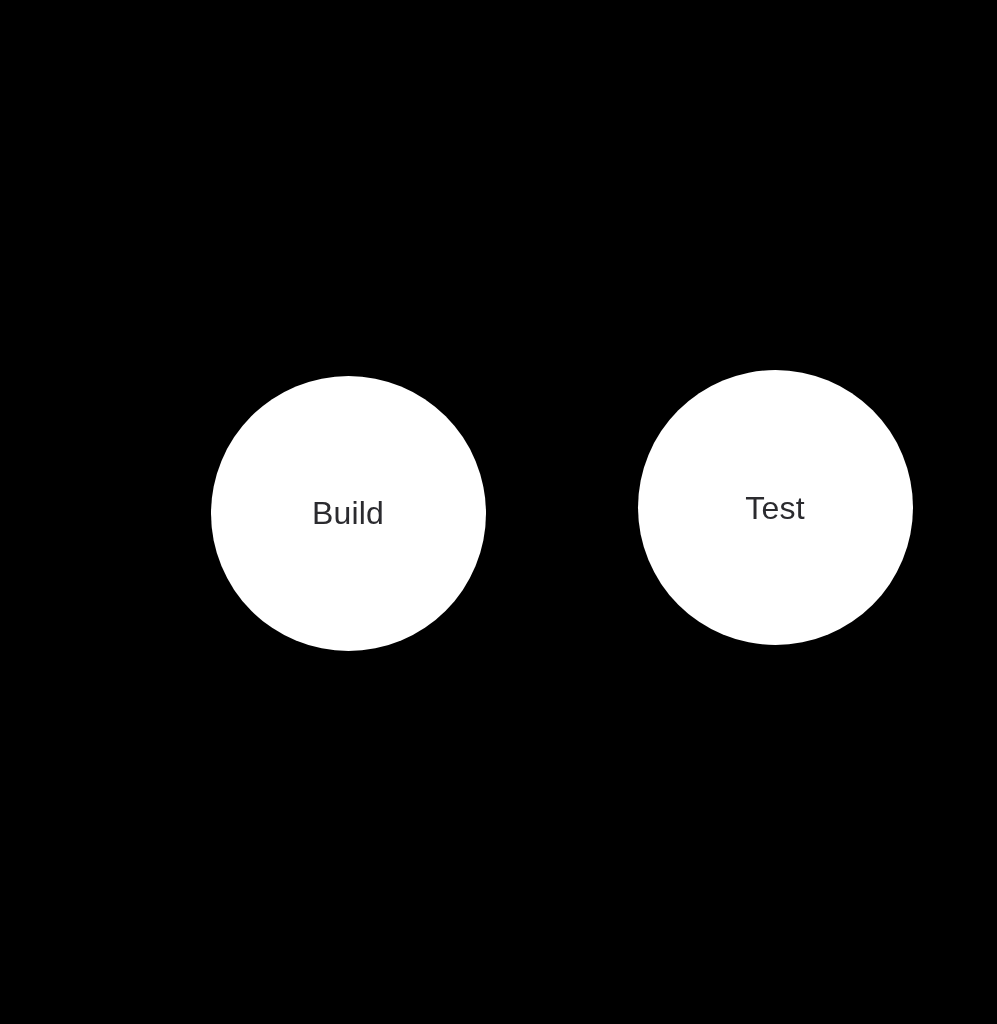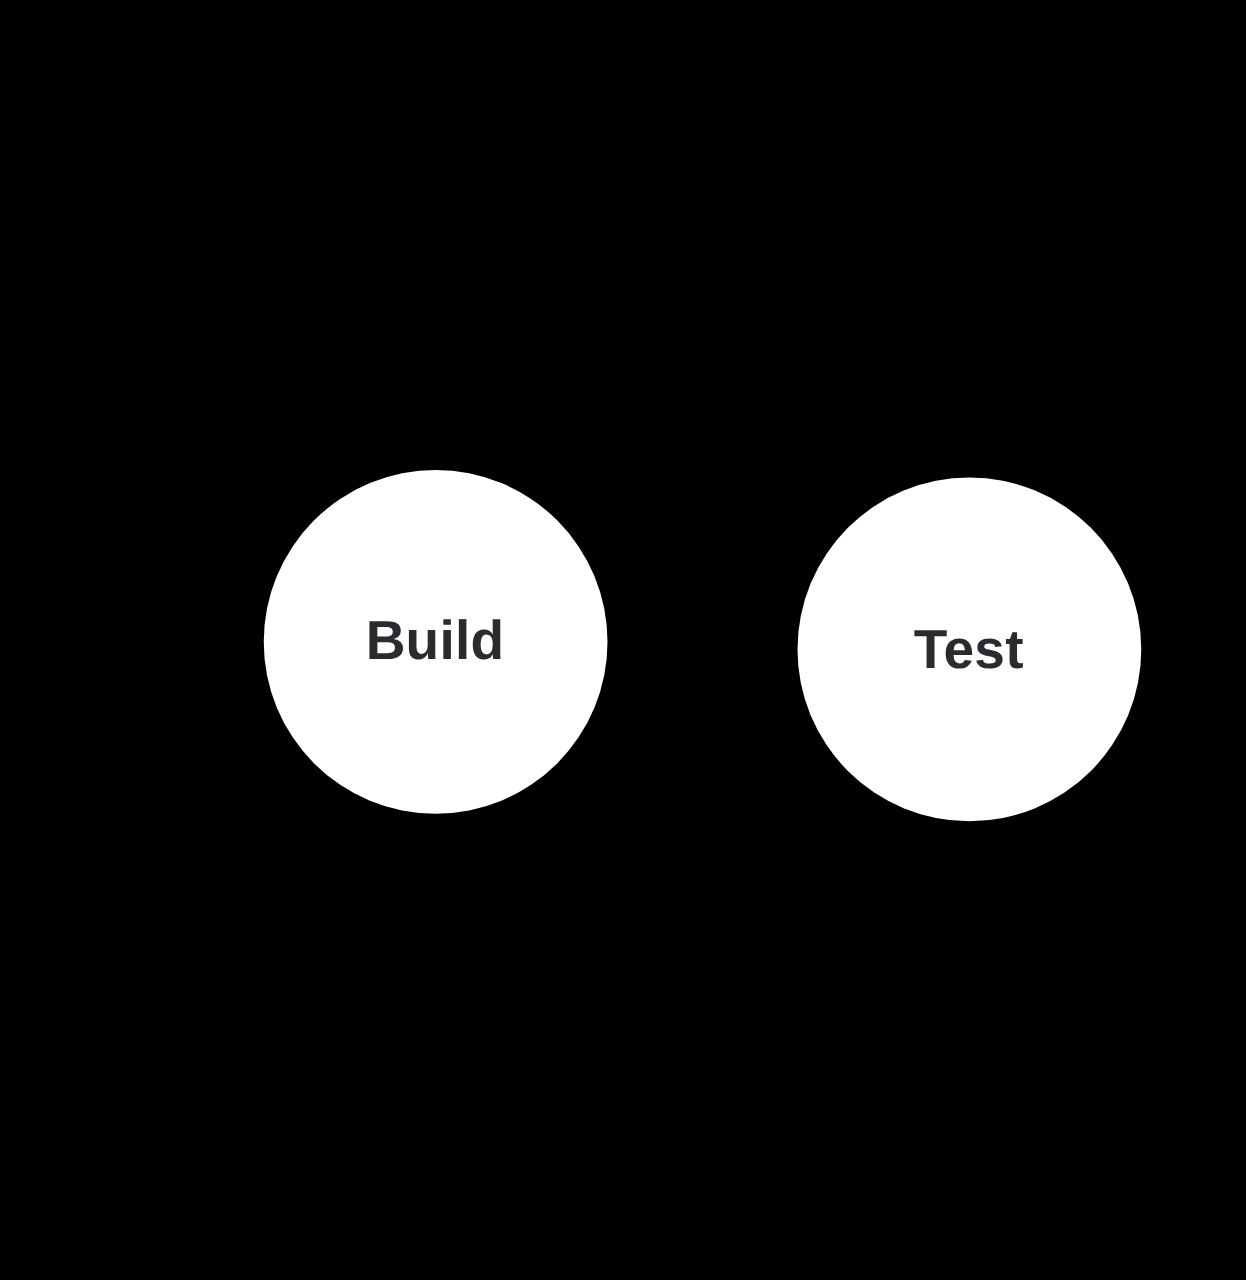--- a/index.html
+++ b/index.html
@@ -24,22 +24,22 @@
     position: absolute;
     display: flex;
     align-items: center;
     justify-content: center;
     border-radius: 50%;
     background: #ffffff;
     box-sizing: border-box;
   }
   .node-label {
     font-family: "Liberation Sans", "DejaVu Sans", sans-serif;
-    font-size: 44px;
-    font-weight: 700;
+    font-size: 32px;
+    font-weight: 400;
     line-height: 1;
     letter-spacing: 0.2px;
     color: #2b2b2f;
     white-space: nowrap;
     user-select: none;
   }
   .edge-layer {
     position: absolute;
     left: 0;
     top: 0;
@@ -52,17 +52,17 @@
 <body style="background: rgb(0, 0, 0); width: 997px; height: 1024px;">
 
 <div id="canvas" style="width: 997px; height: 1024px; background: rgb(0, 0, 0);">
 
   <svg class="edge-layer" width="997" height="1024" viewBox="0 0 997 1024" aria-hidden="true"></svg>
 
   <div class="node" id="node-build" style="width: 275px; height: 275px; left: 210.5px; top: 375.5px; background: rgb(255, 255, 255);">
     <span class="node-label" style="color: rgb(43, 43, 47);">Build</span>
   </div>
 
-  <div class="node" id="node-test" style="width: 275px; height: 275px; left: 637.5px; top: 382px; background: rgb(255, 255, 255);">
+  <div class="node" id="node-test" style="width: 275px; height: 275px; left: 637.5px; top: 370px; background: rgb(255, 255, 255);">
     <span class="node-label" style="color: rgb(43, 43, 47);">Test</span>
   </div>
 
 </div>
 
 </body></html>

